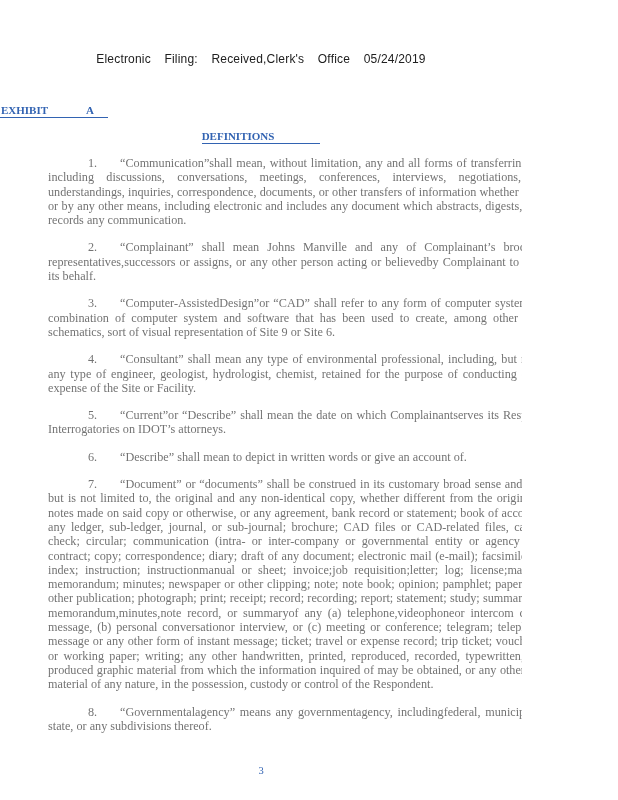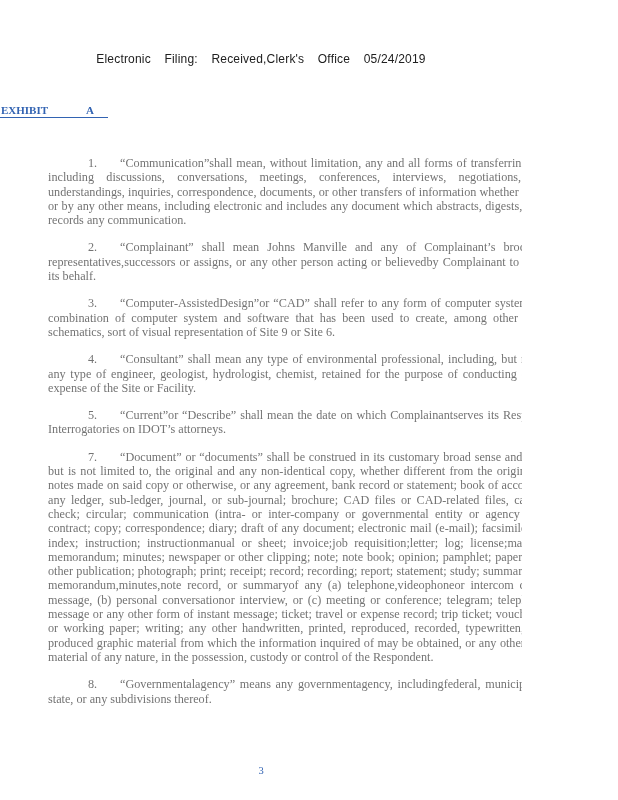--- a/index.html
+++ b/index.html
@@ -97,26 +97,30 @@
 <div class="page">
 
   <div class="filing-header">Electronic Filing: Received,Clerk's Office 05/24/2019</div>
 
   <div class="exhibit-title">
     <span class="exhibit-line">
       <span>EXHIBIT</span><span class="title-gap"></span><span>A</span>
     </span>
   </div>
 
+  <div class="definitions-title">
+    <span class="defs-line">DEFINITIONS</span>
+  </div>
 
   <div class="content">
       <p class="def"><span class="def-num">1.</span><span class="def-text">“Communication”shall mean, without limitation, any and all forms of transferring information, including discussions, conversations, meetings, conferences, interviews, negotiations, agreements, understandings, inquiries, correspondence, documents, or other transfers of information whether written or oral or by any other means, including electronic and includes any document which abstracts, digests, transcribes or records any communication.</span></p>
       <p class="def"><span class="def-num">2.</span><span class="def-text">“Complainant” shall mean Johns Manville and any of Complainant’s brochure, agents, representatives,successors or assigns, or any other person acting or believedby Complainant to have acted on its behalf.</span></p>
       <p class="def"><span class="def-num">3.</span><span class="def-text">“Computer-AssistedDesign”or “CAD” shall refer to any form of computer system, software or combination of computer system and software that has been used to create, among other things, maps, schematics, sort of visual representation of Site 9 or Site 6.</span></p>
       <p class="def"><span class="def-num">4.</span><span class="def-text">“Consultant” shall mean any type of environmental professional, including, but not limited to, any type of engineer, geologist, hydrologist, chemist, retained for the purpose of conducting environmental expense of the Site or Facility.</span></p>
       <p class="def"><span class="def-num">5.</span><span class="def-text">“Current”or “Describe” shall mean the date on which Complainantserves its Response to these Interrogatories on IDOT’s attorneys.</span></p>
+      <p class="def"><span class="def-num">6.</span><span class="def-text">“Describe” shall mean to depict in written words or give an account of.</span></p>
       <p class="def"><span class="def-num">7.</span><span class="def-text">“Document” or “documents” shall be construed in its customary broad sense and shall include, but is not limited to, the original and any non-identical copy, whether different from the original because of notes made on said copy or otherwise, or any agreement, bank record or statement; book of account, including any ledger, sub-ledger, journal, or sub-journal; brochure; CAD files or CAD-related files, calendar; chart; check; circular; communication (intra- or inter-company or governmental entity or agency or agencies); contract; copy; correspondence; diary; draft of any document; electronic mail (e-mail); facsimile (fax); graph; index; instruction; instructionmanual or sheet; invoice;job requisition;letter; log; license;manifest;manual; memorandum; minutes; newspaper or other clipping; note; note book; opinion; pamphlet; paper; periodical or other publication; photograph; print; receipt; record; recording; report; statement; study; summaryincludingany memorandum,minutes,note record, or summaryof any (a) telephone,videophoneor intercom conversationor message, (b) personal conversationor interview, or (c) meeting or conference; telegram; telephone log; text message or any other form of instant message; ticket; travel or expense record; trip ticket; voucher; worksheet or working paper; writing; any other handwritten, printed, reproduced, recorded, typewritten, or otherwise produced graphic material from which the information inquired of may be obtained, or any other documentary material of any nature, in the possession, custody or control of the Respondent.</span></p>
       <p class="def"><span class="def-num">8.</span><span class="def-text">“Governmentalagency” means any governmentagency, includingfederal, municipal, county, or state, or any subdivisions thereof.</span></p>
     </div>
 
   <div class="page-number">3</div>
 
 </div>
 
 </body></html>

